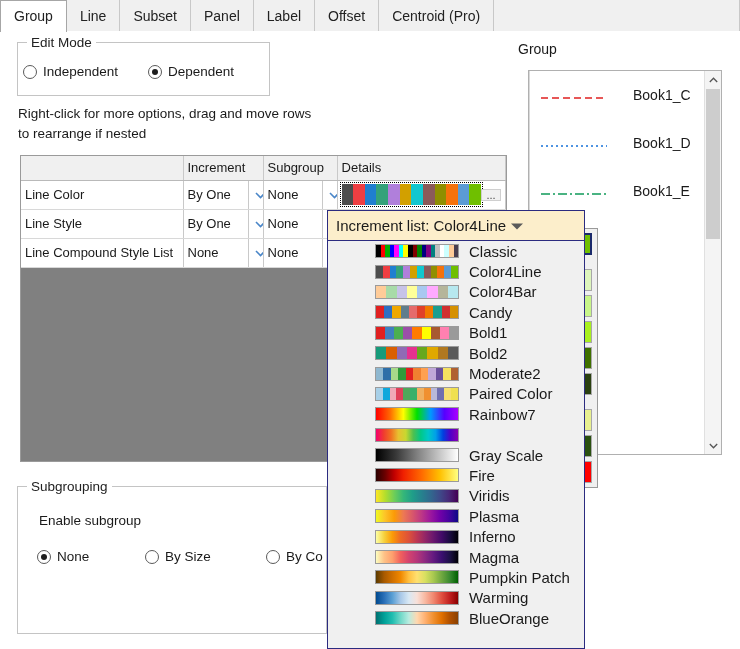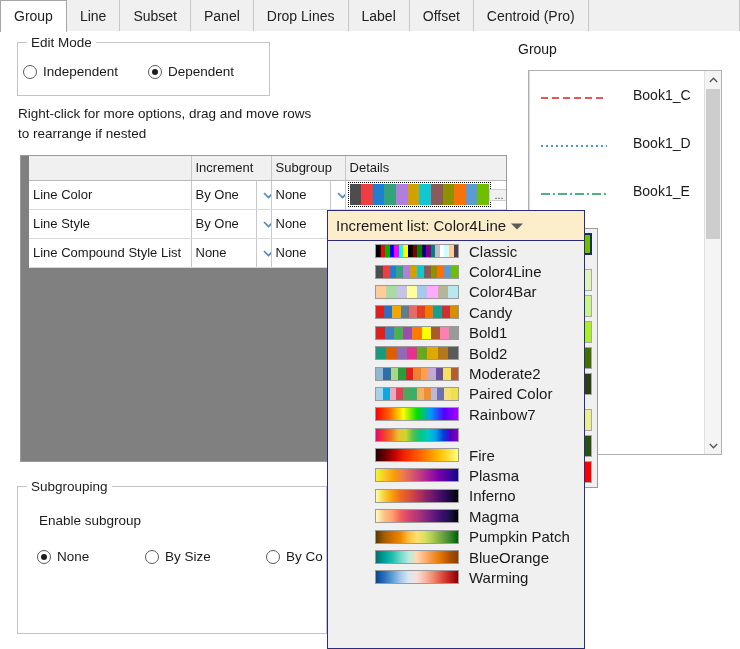--- a/index.html
+++ b/index.html
@@ -59,21 +59,21 @@
   #hint {
     position:absolute; left:18px; top:104px; width:300px;
     font-size:13.5px; line-height:20px; color:#1a1a1a;
   }
 
   
   #gridwrap {
     position:absolute; left:20px; top:155px; width:487px; height:307px;
     border:1px solid #9a9a9a; background:#808080; overflow:hidden;
   }
-  #grid { width:100%; border-collapse:collapse; table-layout:fixed;margin-left:8px; }
+  #grid { width:100%; border-collapse:collapse; table-layout:fixed; }
   #grid col.c0 { width:162px; }
   #grid col.c1 { width:65px; }
   #grid col.c2 { width:15px; }
   #grid col.c3 { width:59px; }
   #grid col.c4 { width:15px; }
   #grid col.c5 { width:auto; }
   #grid th, #grid td {
     border-right:1px solid #c9c9c9; border-bottom:1px solid #d8d8d8;
     font-size:13px; font-weight:normal; text-align:left;
     padding:2px 4px; height:26px; background:#ffffff; color:#1a1a1a;
@@ -174,23 +174,20 @@
         <span>Group</span>
       </div>
     <div class="tab">
         <span>Line</span>
       </div>
     <div class="tab">
         <span>Subset</span>
       </div>
     <div class="tab">
         <span>Panel</span>
-      </div>
-    <div class="tab">
-        <span>Drop Lines</span>
       </div>
     <div class="tab">
         <span>Label</span>
       </div>
     <div class="tab">
         <span>Offset</span>
       </div>
     <div class="tab">
         <span>Centroid (Pro)</span>
       </div>
@@ -599,41 +596,49 @@
         <span class="ddlabel">Paired Color</span>
       </div>
       <div class="ddrow">
         <div class="ddsw" style="background: linear-gradient(to right, rgb(255, 0, 0), rgb(255, 102, 0), rgb(255, 255, 0), rgb(0, 224, 0), rgb(0, 153, 255), rgb(85, 0, 255), rgb(170, 0, 255));"></div>
         <span class="ddlabel">Rainbow7</span>
       </div>
       <div class="ddrow">
         <div class="ddsw" style="background: linear-gradient(to right, rgb(245, 0, 110), rgb(240, 58, 48), rgb(240, 112, 32), rgb(232, 192, 48), rgb(200, 216, 48), rgb(79, 192, 79), rgb(0, 200, 136), rgb(0, 200, 200), rgb(0, 160, 232), rgb(0, 64, 224), rgb(80, 0, 200), rgb(136, 0, 176));"></div>
       </div>
       <div class="ddrow">
+        <div class="ddsw" style="background: linear-gradient(to right, rgb(0, 0, 0), rgb(58, 58, 58), rgb(128, 128, 128), rgb(192, 192, 192), rgb(255, 255, 255));"></div>
+        <span class="ddlabel">Gray Scale</span>
+      </div>
+      <div class="ddrow">
         <div class="ddsw" style="background: linear-gradient(to right, rgb(42, 0, 0), rgb(107, 0, 0), rgb(192, 0, 0), rgb(240, 32, 0), rgb(248, 69, 0), rgb(255, 106, 0), rgb(255, 149, 0), rgb(255, 192, 0), rgb(255, 224, 64), rgb(255, 255, 128));"></div>
         <span class="ddlabel">Fire</span>
       </div>
       <div class="ddrow">
+        <div class="ddsw" style="background: linear-gradient(to right, rgb(253, 231, 37), rgb(181, 222, 43), rgb(110, 206, 88), rgb(53, 183, 121), rgb(31, 158, 137), rgb(38, 130, 142), rgb(49, 104, 142), rgb(62, 74, 137), rgb(72, 40, 120), rgb(68, 1, 84));"></div>
+        <span class="ddlabel">Viridis</span>
+      </div>
+      <div class="ddrow">
         <div class="ddsw" style="background: linear-gradient(to right, rgb(240, 249, 33), rgb(253, 195, 40), rgb(251, 155, 6), rgb(237, 121, 83), rgb(216, 87, 107), rgb(189, 55, 134), rgb(156, 23, 158), rgb(114, 1, 168), rgb(70, 3, 159), rgb(13, 8, 135));"></div>
         <span class="ddlabel">Plasma</span>
       </div>
       <div class="ddrow">
         <div class="ddsw" style="background: linear-gradient(to right, rgb(252, 255, 164), rgb(247, 209, 61), rgb(251, 155, 6), rgb(237, 105, 37), rgb(221, 81, 58), rgb(188, 55, 84), rgb(147, 38, 103), rgb(106, 23, 110), rgb(66, 10, 104), rgb(27, 12, 65), rgb(0, 0, 4));"></div>
         <span class="ddlabel">Inferno</span>
       </div>
       <div class="ddrow">
         <div class="ddsw" style="background: linear-gradient(to right, rgb(252, 253, 191), rgb(254, 194, 135), rgb(254, 159, 109), rgb(241, 96, 93), rgb(211, 67, 110), rgb(181, 54, 122), rgb(140, 41, 129), rgb(100, 26, 128), rgb(59, 15, 112), rgb(29, 17, 71), rgb(0, 0, 4));"></div>
         <span class="ddlabel">Magma</span>
       </div>
       <div class="ddrow">
         <div class="ddsw" style="background: linear-gradient(to right, rgb(90, 58, 0), rgb(168, 90, 0), rgb(208, 112, 0), rgb(240, 136, 0), rgb(255, 192, 64), rgb(255, 224, 112), rgb(216, 224, 96), rgb(168, 200, 80), rgb(112, 168, 64), rgb(58, 138, 48), rgb(0, 96, 0));"></div>
         <span class="ddlabel">Pumpkin Patch</span>
       </div>
       <div class="ddrow">
+        <div class="ddsw" style="background: linear-gradient(to right, rgb(0, 74, 143), rgb(42, 111, 184), rgb(90, 159, 212), rgb(168, 200, 232), rgb(216, 232, 244), rgb(248, 224, 216), rgb(248, 184, 160), rgb(240, 136, 112), rgb(224, 80, 64), rgb(192, 32, 32), rgb(138, 0, 0));"></div>
+        <span class="ddlabel">Warming</span>
+      </div>
+      <div class="ddrow">
         <div class="ddsw" style="background: linear-gradient(to right, rgb(0, 112, 112), rgb(0, 160, 152), rgb(32, 189, 176), rgb(112, 216, 200), rgb(184, 236, 224), rgb(255, 216, 176), rgb(255, 176, 112), rgb(240, 144, 48), rgb(224, 112, 0), rgb(176, 80, 0), rgb(138, 64, 0));"></div>
         <span class="ddlabel">BlueOrange</span>
       </div>
-      <div class="ddrow">
-        <div class="ddsw" style="background: linear-gradient(to right, rgb(0, 74, 143), rgb(42, 111, 184), rgb(90, 159, 212), rgb(168, 200, 232), rgb(216, 232, 244), rgb(248, 224, 216), rgb(248, 184, 160), rgb(240, 136, 112), rgb(224, 80, 64), rgb(192, 32, 32), rgb(138, 0, 0));"></div>
-        <span class="ddlabel">Warming</span>
-      </div>
     </div>
 </div>
 
 </body></html>

